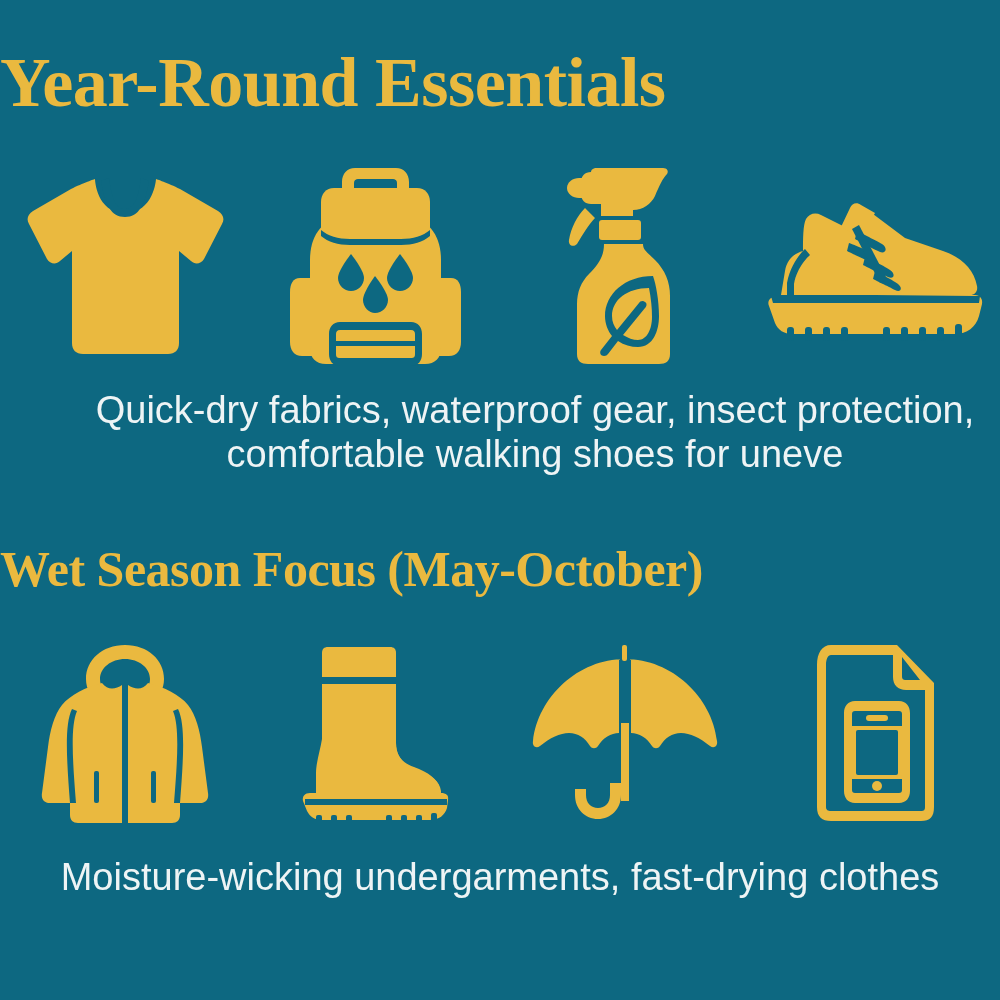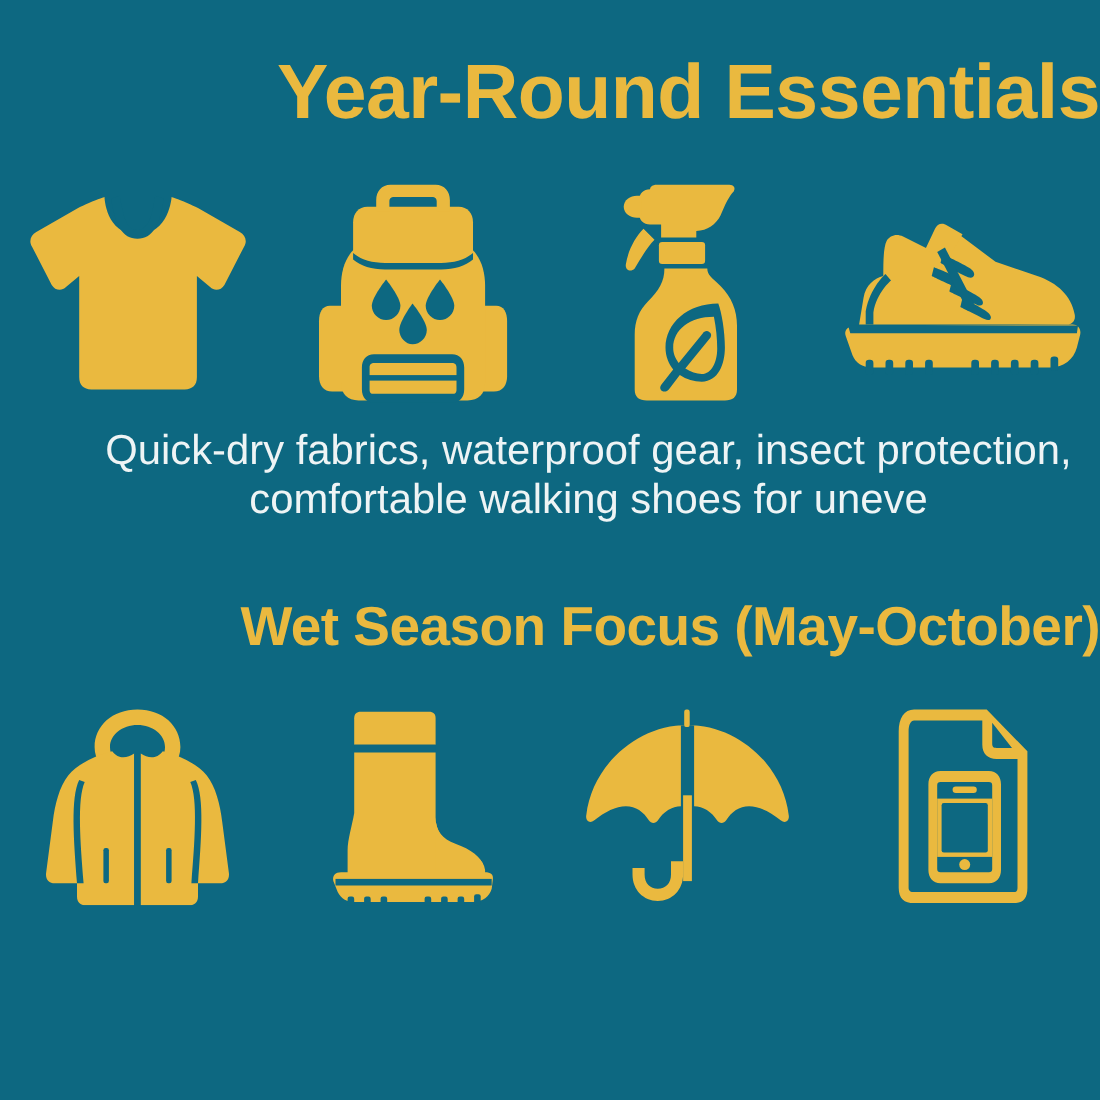--- a/index.html
+++ b/index.html
@@ -18,23 +18,23 @@
     background: #0d6881;
     overflow: hidden;
     box-sizing: border-box;
   }
 
   
   .section-heading {
     position: absolute;
     left: 0;
     width: 1000px;
-    text-align: right;
+    text-align: left;
     color: #eab93f;
-    font-family: Liberation Sans, sans-serif;
+    font-family: Liberation Serif, serif;
     font-weight: bold;
     letter-spacing: -0.5px;
     white-space: nowrap;
     line-height: 1;
   }
   #heading-year-round {
     top: 48px;
     font-size: 70px;
   }
   #heading-wet-season {
@@ -274,14 +274,15 @@
 
           <rect fill="#eab93f" x="53" y="72" width="22" height="6" rx="3"></rect>
 
           <circle fill="#eab93f" cx="64" cy="143" r="5"></circle>
         </svg>
       </span>
     </div>
 
   </div>
 
+  <div class="section-body" id="body-wet-season">Moisture-wicking undergarments, fast-drying clothes</div>
 
 </div>
 
 </body></html>

